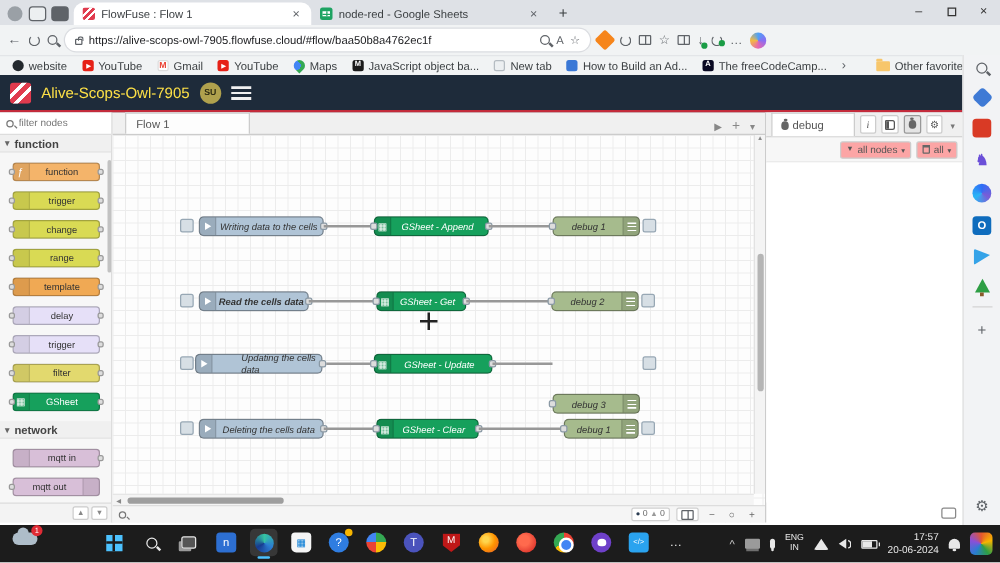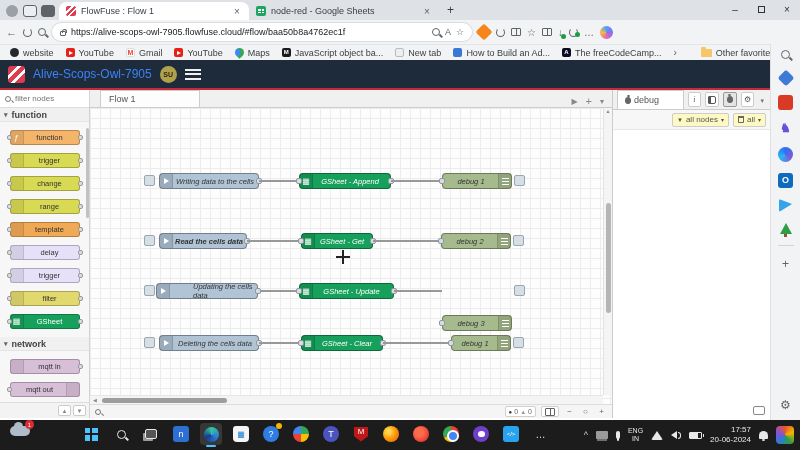--- a/index.html
+++ b/index.html
@@ -61,21 +61,21 @@
   .bm-fcc { background:#0a0a23; color:#fff; font-size:6px; font-weight:bold; text-align:center; line-height:9px; }
   .bm-chevron { margin-left:auto; color:#5f6368; font-size:10px; }
   .bm-sep { width:1px; height:10px; background:#cfd3d8; }
   .folder { width:11px; height:8px; background:#f7c66b; border-radius:1px; position:relative; }
   .folder::before { content:""; position:absolute; top:-2px; left:0; width:5px; height:2px; background:#f7c66b; border-radius:1px 1px 0 0; }
 
   
   .nr-region { position:relative; width:770px; height:360px; background:#fff; }
   .nr-header { height:30px; background:#1e2b3a; border-bottom:2px solid #c32b3b; display:flex; align-items:center; padding:0 8px; gap:8px; }
   .nr-logo { width:17px; height:17px; border-radius:3px; background:linear-gradient(135deg,transparent 28%,#fff 28% 40%,transparent 40% 56%,#fff 56% 68%,transparent 68%), #e03b4e; }
-  .nr-title { color:#3b82f6; font-size:12px; }
+  .nr-title { color:#fde047; font-size:12px; }
   .deploy { margin-left:auto; height:20px; background:#39475a; border:1px solid #2c3847; border-radius:3px; display:flex; align-items:center; gap:6px; padding:0 8px; color:#93a0ad; font-size:10px; }
   .dep-ico { width:12px; height:8px; background:
       linear-gradient(#93a0ad,#93a0ad) 0 0/8px 2px no-repeat,
       linear-gradient(#93a0ad,#93a0ad) 4px 5px/8px 2px no-repeat; }
   .dep-sep { width:1px; height:14px; background:#2c3847; }
   .avatar { width:17px; height:17px; border-radius:50%; background:#b0a14d; color:#2e2b12; font-size:7px; font-weight:bold; display:flex; align-items:center; justify-content:center; }
   .burger { width:16px; height:11px; background:repeating-linear-gradient(#f0f0f0 0 2px, transparent 2px 4.5px); }
 
   .nr-main { display:flex; height:328px; }
 
@@ -138,21 +138,21 @@
   .debugbar { width:158px; border-left:1px solid #ccc; background:#fff; display:flex; flex-direction:column; }
   .dbg-tabs { height:20px; background:#f0f0f0; border-bottom:1px solid #ccc; display:flex; align-items:flex-end; gap:4px; padding:0 4px; }
   .dbg-tab { height:19px; background:#fff; border:1px solid #ccc; border-bottom:none; display:flex; align-items:center; gap:3px; padding:0 7px; font-size:9px; color:#555; width:72px; }
   .bug { width:6px; height:7px; background:#666; border-radius:50% 50% 45% 45%; position:relative; }
   .bug::before { content:""; position:absolute; top:-2px; left:1.5px; width:3px; height:2px; border-radius:50%; background:#666; }
   .dbtn { width:15px; height:15px; border:1px solid #ccc; border-radius:2px; background:#fff; display:flex; align-items:center; justify-content:center; color:#555; margin-bottom:2px; font-size:8px; }
   .dbtn.active { background:#e4e4e4; border-color:#999; }
   .book { width:8px; height:8px; border:1px solid #555; border-radius:1px 2px 2px 1px; background:linear-gradient(90deg,#555 2px, #fff 2px); }
   .dcaret { color:#777; font-size:7px; margin:0 2px 4px 2px; }
   .dbg-filter { height:20px; background:#f7f7f7; border-bottom:1px solid #e8e8e8; display:flex; align-items:center; justify-content:flex-end; gap:4px; padding:0 4px; }
-  .fchip { border:1px solid #ccc; border-radius:2px; background:#fef9c3; height:14px; display:flex; align-items:center; gap:3px; padding:0 4px; font-size:8px; color:#555; }
+  .fchip { border:1px solid #ccc; border-radius:2px; background:#fca5a5; height:14px; display:flex; align-items:center; gap:3px; padding:0 4px; font-size:8px; color:#555; }
   .funnel { font-size:6px; color:#555; }
   .mintrash { width:6px; height:7px; border:1px solid #666; border-top:2px solid #666; border-radius:0 0 1px 1px; }
   .dbg-body { flex:1; background:#fff; }
   .dbg-foot { height:16px; display:flex; justify-content:flex-end; align-items:center; padding:0 5px; }
   .monitor { width:12px; height:9px; border:1px solid #888; border-radius:2px; background:#fff; }
 
   
   .edge-side { position:absolute; right:0; top:44px; width:30px; height:376px; background:#f2f3f5; border-left:1px solid #e0e0e0; display:flex; flex-direction:column; align-items:center; gap:11px; padding-top:6px; }
   .es-ico { width:15px; height:15px; border-radius:3px; flex:0 0 auto; }
   .es-mag { position:relative; width:9px; height:9px; border:1.5px solid #5f6368; border-radius:50%; margin-bottom:2px; }

